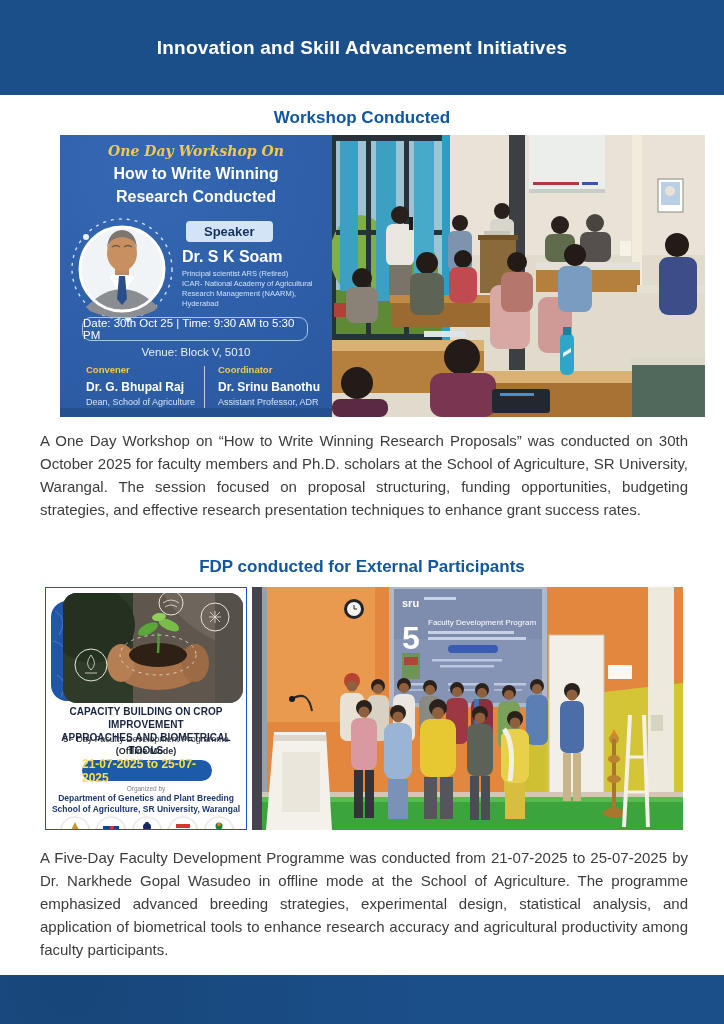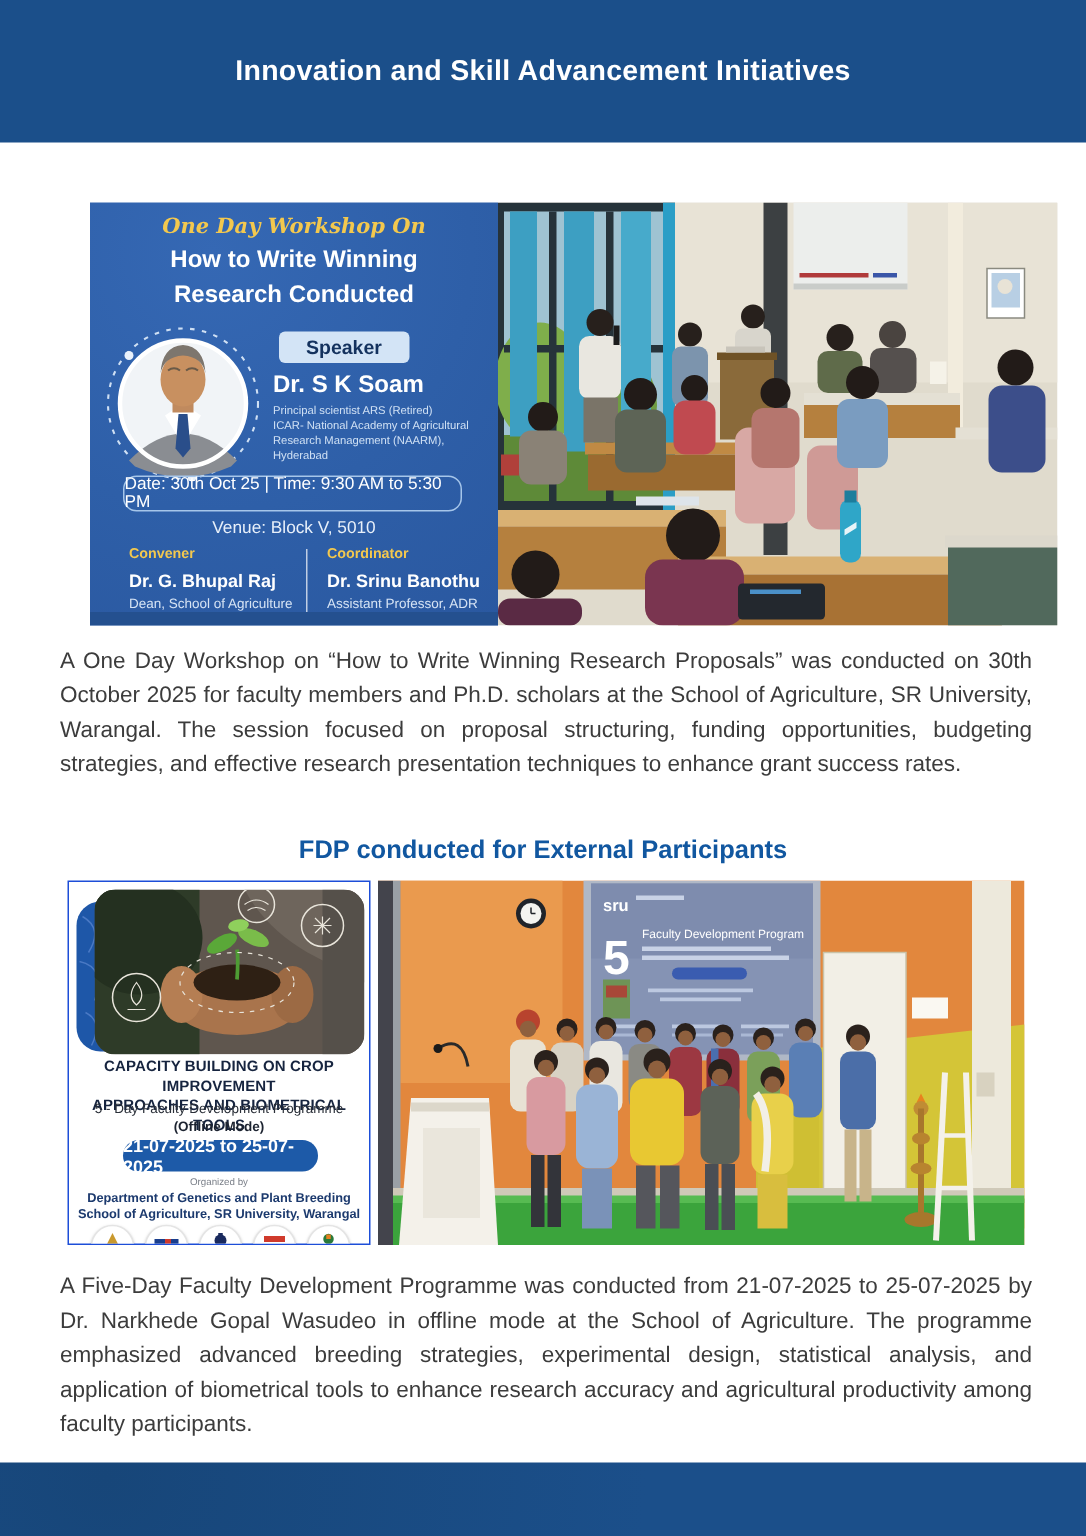--- a/index.html
+++ b/index.html
@@ -62,37 +62,38 @@
   .poster2{position:relative;width:202px;height:243px;flex:none;background:#ffffff;
            border:1px solid #1d4ed8;box-sizing:border-box;overflow:hidden;}
   .p2-photo{position:absolute;left:5px;top:5px;width:192px;height:110px;}
   .p2-blue{position:absolute;left:0;top:8px;width:64px;height:100px;background:#1e57a8;border-radius:16px;}
   .p2-img{position:absolute;left:12px;top:0;width:180px;height:110px;border-radius:14px;overflow:hidden;}
   .p2-title{position:absolute;top:117px;left:0;width:100%;text-align:center;
             color:#16243f;font-size:10px;line-height:13px;font-weight:bold;letter-spacing:.1px;}
   .p2-sub{position:absolute;top:146px;left:0;width:100%;text-align:center;color:#2a2f38;font-size:9px;}
   .p2-mode{position:absolute;top:158px;left:0;width:100%;text-align:center;color:#1c2330;font-size:9px;font-weight:bold;}
   .p2-pill{position:absolute;top:172px;left:36px;width:130px;height:21px;background:#1d5aa8;
-           border-radius:11px;color:#ffffff;font-size:12px;font-weight:bold;
+           border-radius:11px;color:#fde047;font-size:12px;font-weight:bold;
            display:flex;align-items:center;justify-content:center;}
   .p2-org{position:absolute;top:197px;left:0;width:100%;text-align:center;color:#7a7f88;font-size:6.5px;}
   .p2-o1{position:absolute;top:205px;left:0;width:100%;text-align:center;color:#1c3a6e;font-size:8.5px;font-weight:bold;}
   .p2-o2{position:absolute;top:216px;left:0;width:100%;text-align:center;color:#1c3a6e;font-size:8.5px;font-weight:bold;}
   .p2-logos{position:absolute;top:228px;left:14px;width:174px;display:flex;gap:6px;}
   .p2-logos svg{filter:drop-shadow(0 1px 1px rgba(0,0,0,.25));}
 </style>
 </head>
 <body>
 
 <div class="page">
 
   <header class="hdr">
     <h1>Innovation and Skill Advancement Initiatives</h1>
   </header>
 
+  <h2 class="sec-h one">Workshop Conducted</h2>
 
   <div class="fig1">
 
     <div class="poster1">
       <div class="p1-kicker">One Day Workshop On</div>
       <div class="p1-title">
         <div>How to Write Winning</div>
         <div>Research Conducted</div>
       </div>
 

